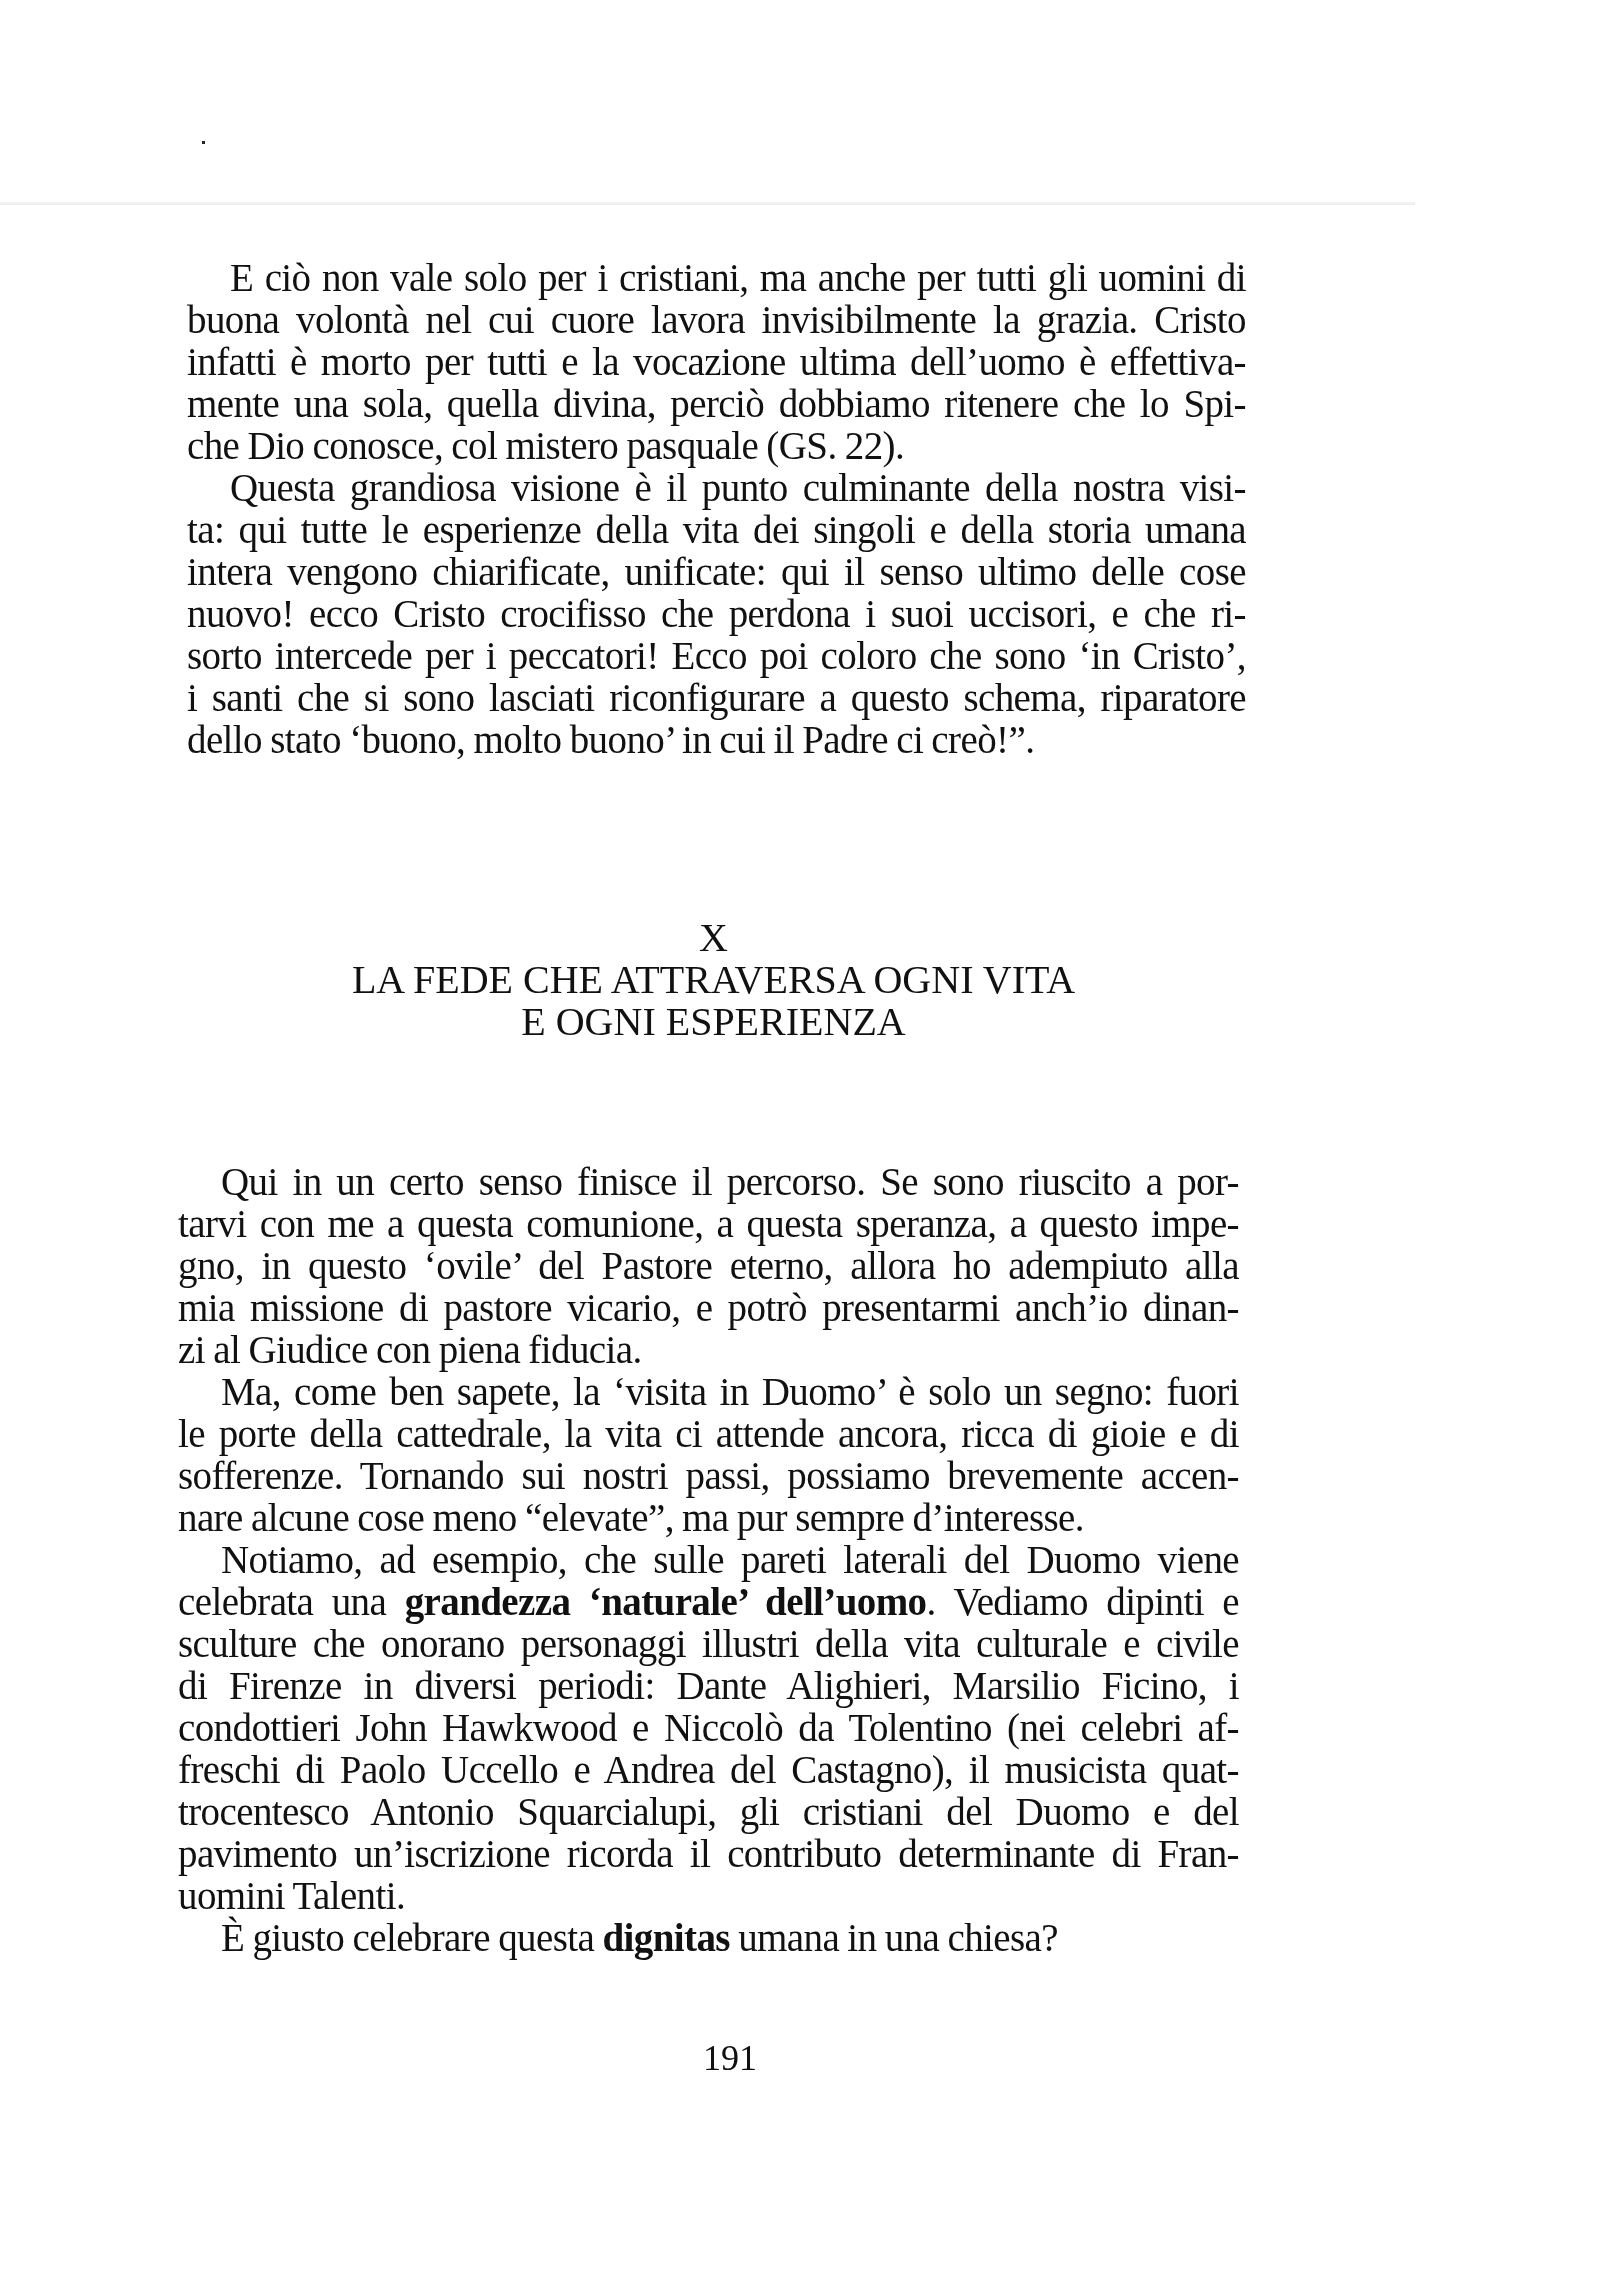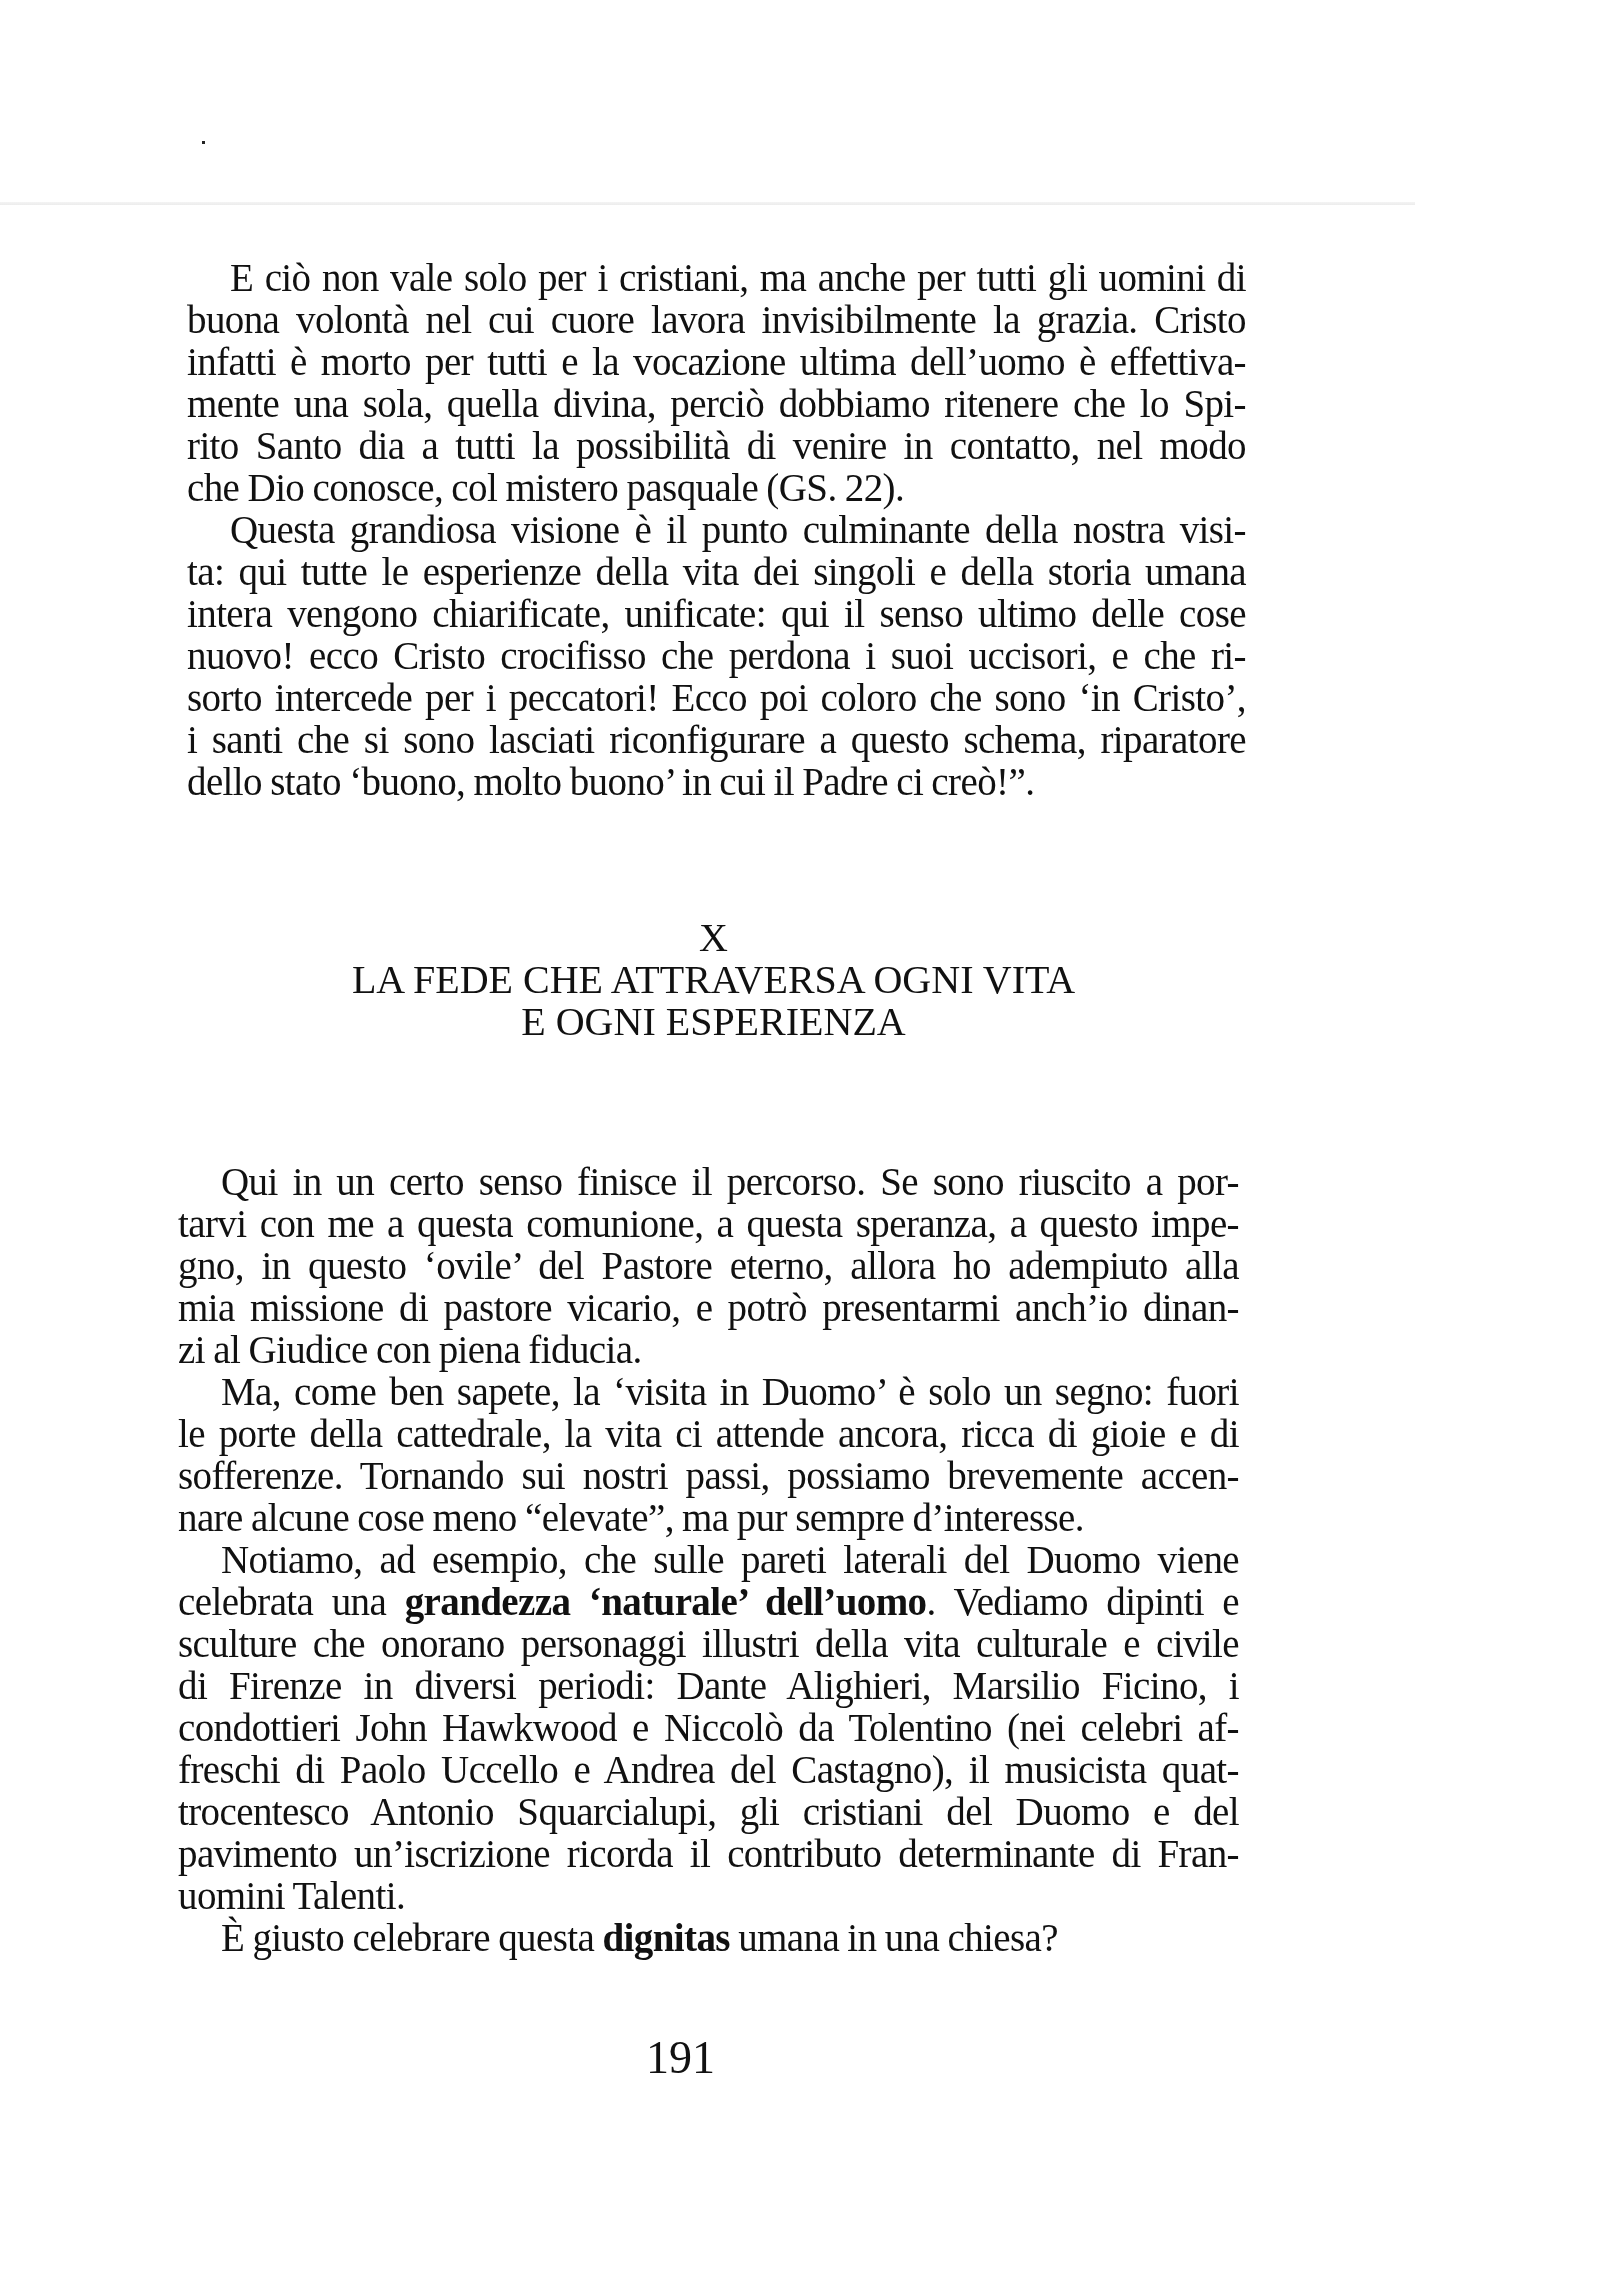--- a/index.html
+++ b/index.html
@@ -11,36 +11,35 @@
   .block { position: absolute; font-size: 39px; letter-spacing: -0.6px; word-spacing: -0.9px; }
   .line { display: block; height: 42px; line-height: 42px; white-space: nowrap;
           text-align: justify; text-align-last: justify; overflow: visible; }
   .line.last { text-align-last: left; }
   .line.indent { padding-left: 43px; }
   #sec1 { left: 187px; top: 257px; width: 1059px; }
   #sec2 { left: 178px; top: 1161px; width: 1061px; }
   #heading { position: absolute; left: 178px; width: 1071px; top: 917px; text-align: center;
              font-size: 40px; line-height: 42px; }
   #heading div { height: 42px; }
-  #pagenum { position: absolute; left: 646px; width: 111px; top: 2033px; text-align: left;
-             font-size: 46px; line-height: 50px; }
+  #pagenum { position: absolute; left: 646px; width: 111px; top: 2033px; text-align: right;
+             font-size: 36px; line-height: 50px; }
   b { font-weight: bold; }
 </style>
 </head>
 <body>
 
 <div class="dot"></div>
 <div class="rule"></div>
 
 <div id="sec1" class="block">
     <span class="line indent">E ciò non vale solo per i cristiani, ma anche per tutti gli uomini di</span>
     <span class="line">buona volontà nel cui cuore lavora invisibilmente la grazia. Cristo</span>
     <span class="line">infatti è morto per tutti e la vocazione ultima dell’uomo è effettiva-</span>
     <span class="line">mente una sola, quella divina, perciò dobbiamo ritenere che lo Spi-</span>
-    <span class="line">rito Santo dia a tutti la possibilità di venire in contatto, nel modo</span>
     <span class="line last">che Dio conosce, col mistero pasquale (GS. 22).</span>
     <span class="line indent">Questa grandiosa visione è il punto culminante della nostra visi-</span>
     <span class="line">ta: qui tutte le esperienze della vita dei singoli e della storia umana</span>
     <span class="line">intera vengono chiarificate, unificate: qui il senso ultimo delle cose</span>
     <span class="line">nuovo! ecco Cristo crocifisso che perdona i suoi uccisori, e che ri-</span>
     <span class="line">sorto intercede per i peccatori! Ecco poi coloro che sono ‘in Cristo’,</span>
     <span class="line">i santi che si sono lasciati riconfigurare a questo schema, riparatore</span>
     <span class="line last">dello stato ‘buono, molto buono’ in cui il Padre ci creò!”.</span>
   </div>
 

